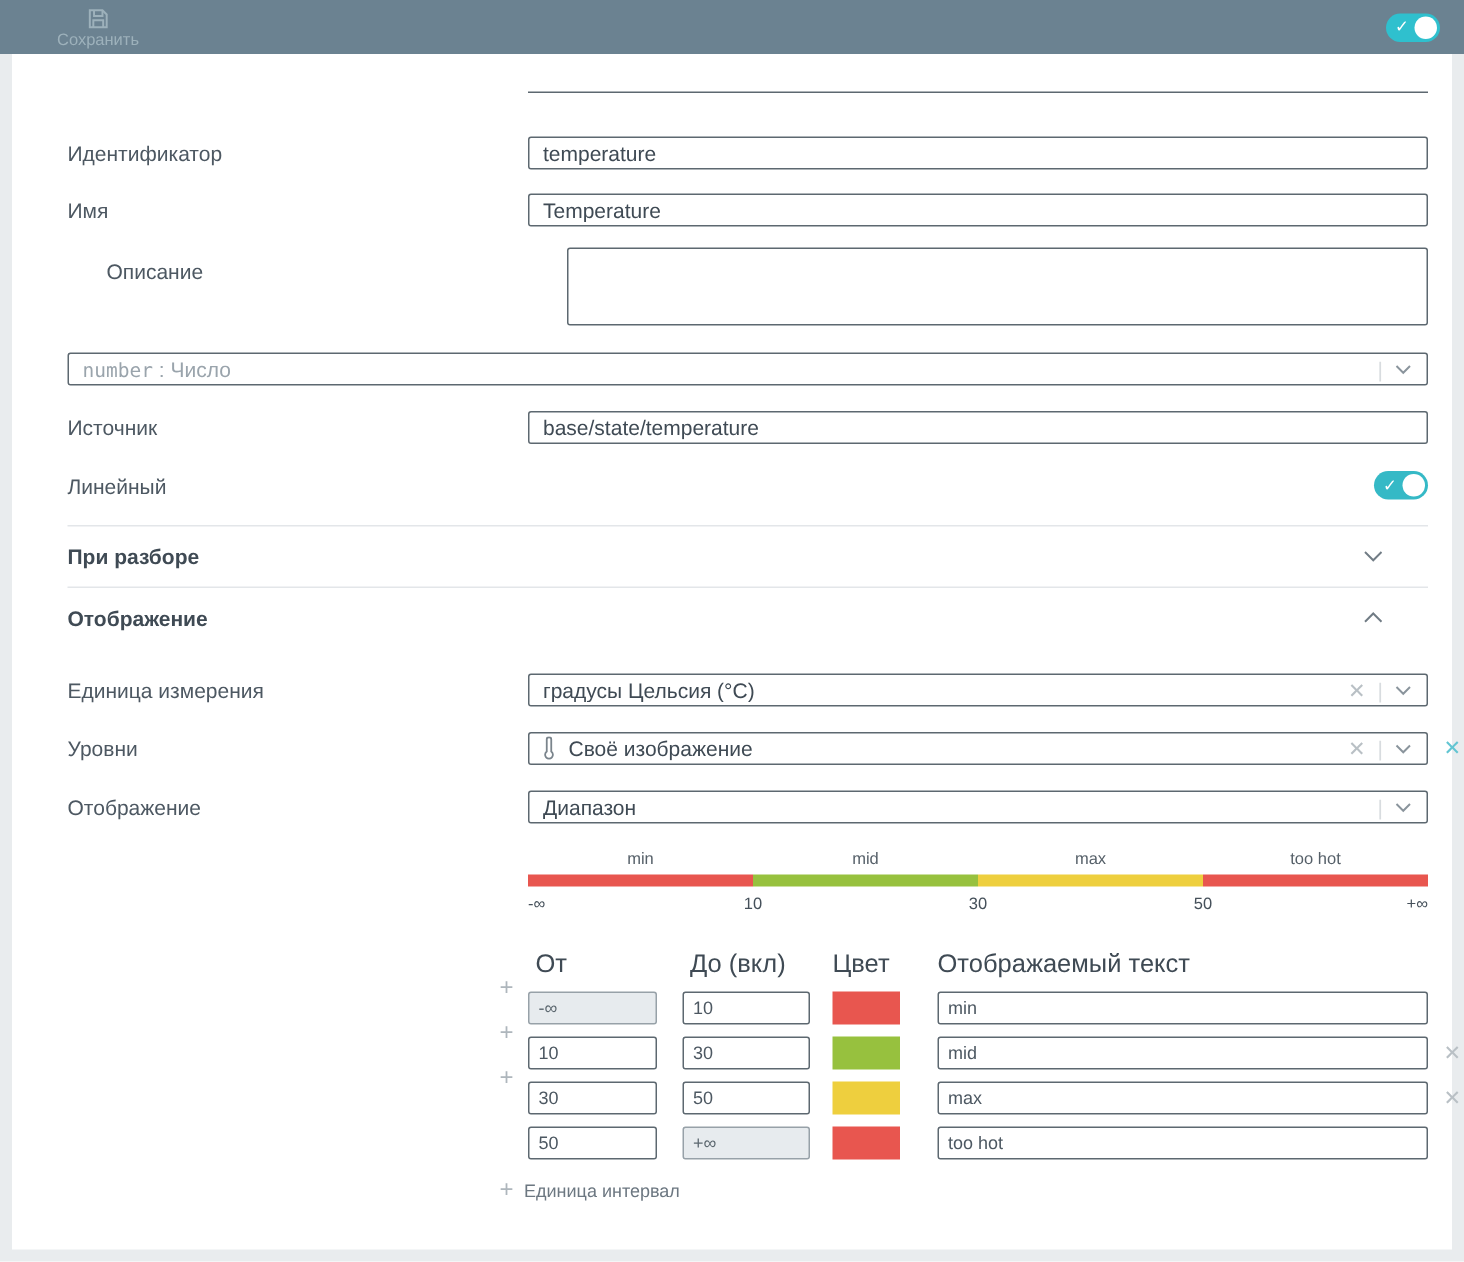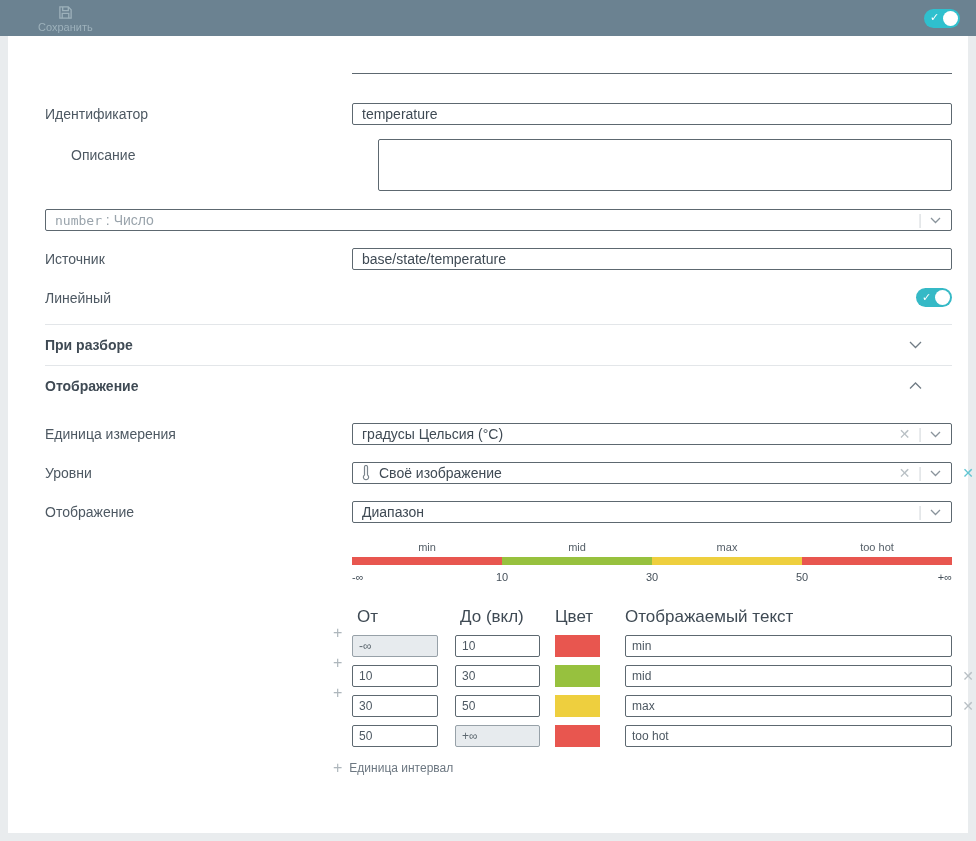--- a/index.html
+++ b/index.html
@@ -32,21 +32,21 @@
     color: #ffffff; font-size: 11px; font-weight: bold;
   }
   .toggle .knob {
     position: absolute; right: 2px; top: 2px; width: 15px; height: 15px;
     border-radius: 50%; background: #ffffff;
   }
   .toggle.bright { background: #2fc0ce; }
   
   .content {
     background: #ffffff; margin: 0 8px 8px 8px; height: 797px;
-    padding: 12px 16px 0 37px; position: relative;
+    padding: 0 16px 0 37px; position: relative;
   }
   .cutoff-line {
     margin-left: 307px; margin-right: 0; border-bottom: 1px solid #5d6870;
     height: 26px;
   }
   .form-row { display: flex; align-items: center; margin-top: 16px; }
   .form-row.top-align { align-items: flex-start; }
   .form-row.top-align .f-label { padding-top: 8px; margin-left: 26px; }
   .f-label { width: 307px; flex: 0 0 307px; font-size: 14px; color: #4d5862; }
   .f-control { flex: 1; position: relative; }
@@ -153,20 +153,26 @@
 
   <div class="cutoff-line"></div>
 
   <div class="form-row" style="margin-top:29px;">
     <div class="f-label">Идентификатор</div>
     <div class="f-control">
       <input class="text-field" type="text" value="temperature" style="">
     </div>
   </div>
 
+  <div class="form-row">
+    <div class="f-label">Имя</div>
+    <div class="f-control">
+      <input class="text-field" type="text" value="Temperature" style="">
+    </div>
+  </div>
 
   <div class="form-row top-align" style="margin-top:14px;">
     <div class="f-label">Описание</div>
     <div class="f-control">
       <textarea class="area-field" style=""></textarea>
     </div>
   </div>
 
   <div class="form-row" style="margin-top:18px;">
     <div class="f-control">

